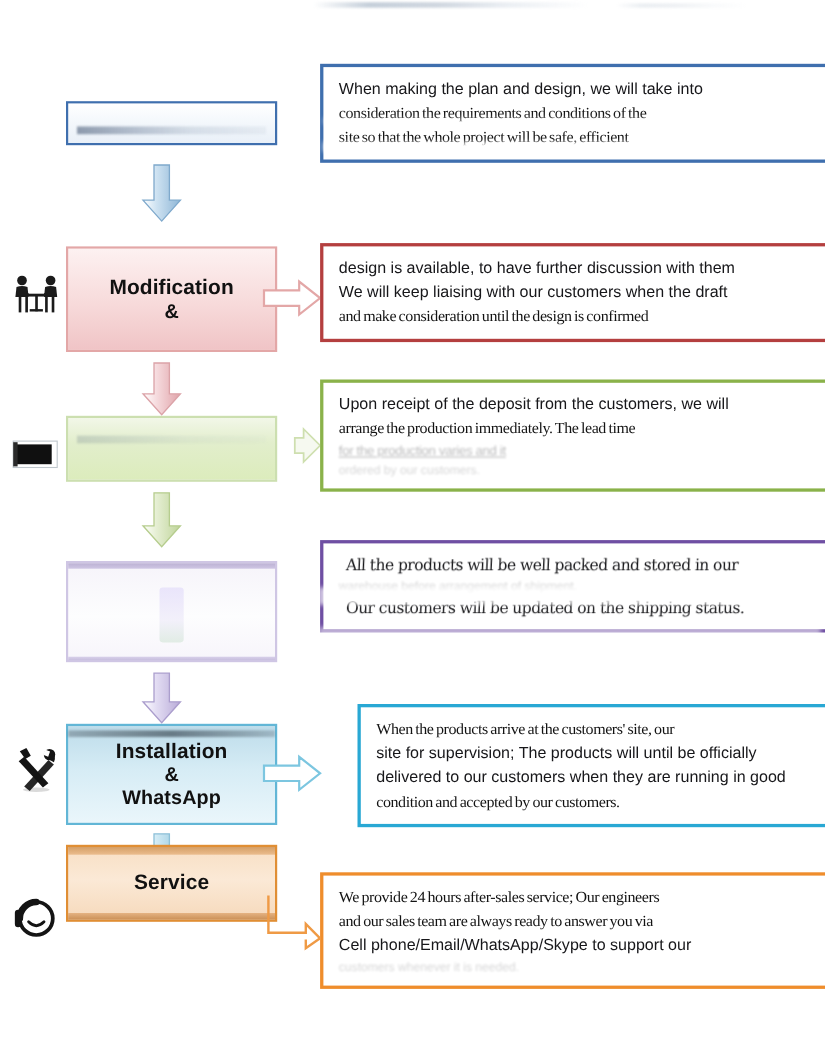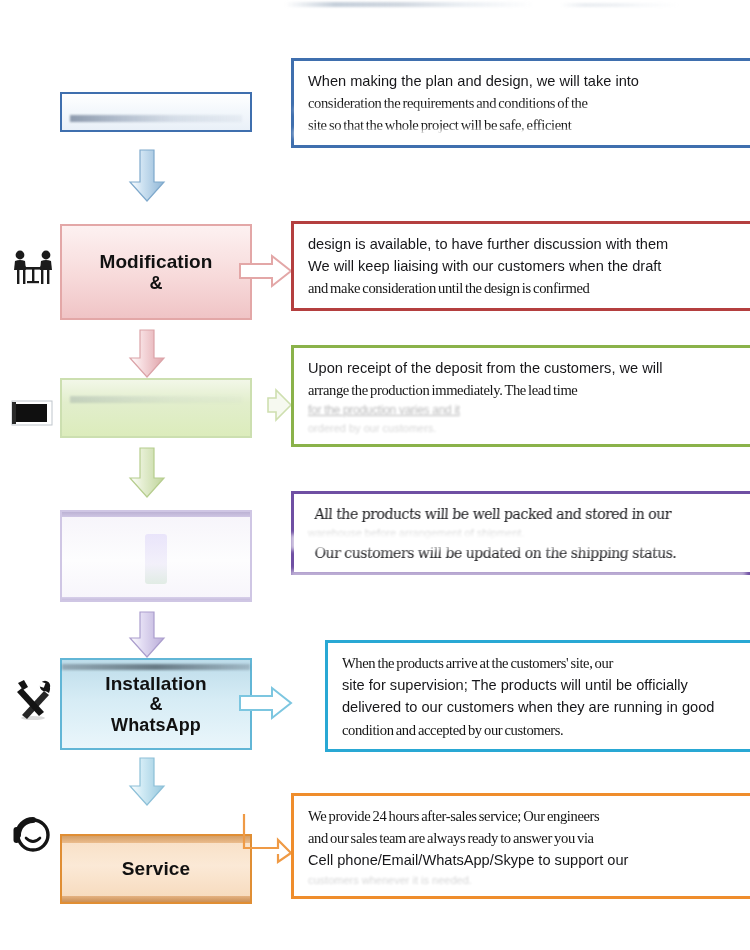--- a/index.html
+++ b/index.html
@@ -75,21 +75,21 @@
     border-color: #cfc6e4;
     background: linear-gradient(180deg, #f6f4fa 0%, #fdfdfe 55%, #f7f5fb 100%);
     overflow: hidden;
   }
   .stage-inst {
     top: 658px; height: 92px;
     border-color: #62b6d6;
     background: linear-gradient(180deg, #bddcea 0%, #d6ecf5 45%, #eaf6fb 100%);
   }
   .stage-serv {
-    top: 834px; height: 70px;
+    top: 768px; height: 70px;
     border-color: #e08e34;
     background: linear-gradient(180deg, #f8dfc4 0%, #fbe9d6 45%, #f6d9bb 100%);
   }
   .label-ghost {
     opacity: 0;
   }
   .stage-plan .ghost-line,
   .stage-prod .ghost-line {
     position: absolute;
     left: 8px; right: 8px;

